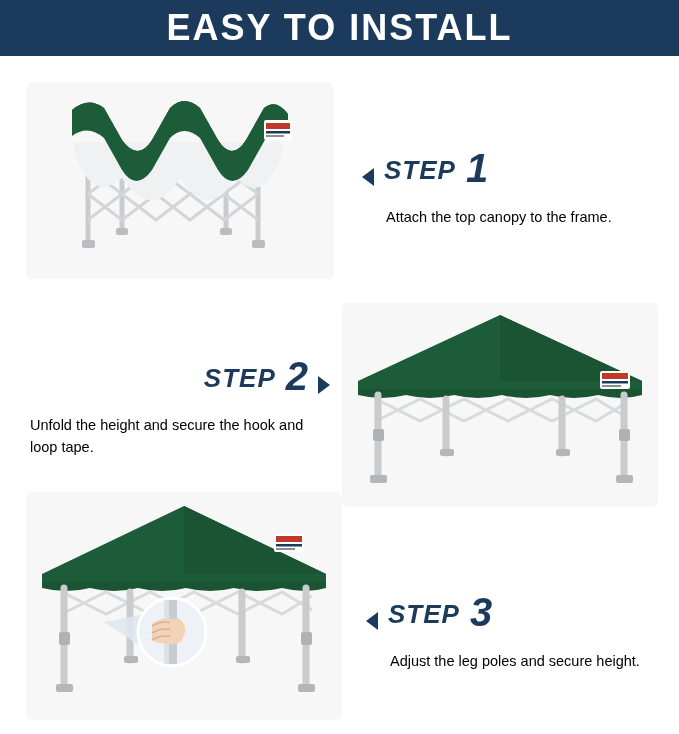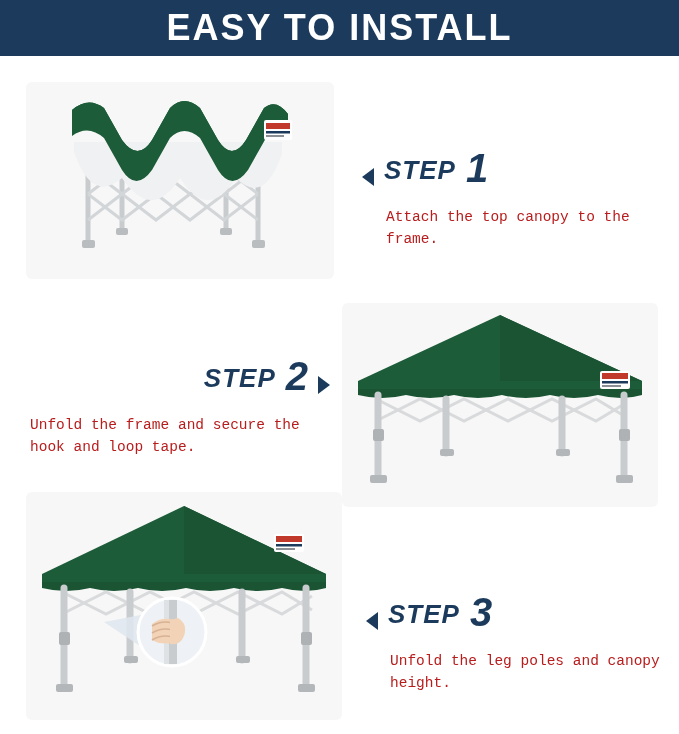--- a/index.html
+++ b/index.html
@@ -59,23 +59,23 @@
   }
   .arrow-left, .arrow-right {
     width: 0; height: 0;
     border-top: 9px solid transparent;
     border-bottom: 9px solid transparent;
   }
   .arrow-left  { border-right: 12px solid #1b3a5c; }
   .arrow-right { border-left: 12px solid #1b3a5c; }
   .step-desc {
     font-size: 14.5px;
-    color: #b91c1c;
+    color: #000000;
     line-height: 22px;
-    font-family: Liberation Mono, monospace;
+    font-family: Liberation Sans, sans-serif;
   }
 </style>
 </head>
 <body>
 
 <div class="header">
   <div class="header-title">EASY TO INSTALL</div>
 </div>
 
 <div class="panel" style="left:26px; top:82px; width:308px; height:197px;">
@@ -166,21 +166,21 @@
     </g>
   </svg>
 </div>
 
 <div class="step-block" style="left:30px; top:358px; width:300px;">
   <div class="step-head" style="justify-content:flex-end;">
     <span class="step-word">STEP</span>
     <span class="step-num">2</span>
     <span class="arrow-right"></span>
   </div>
-  <div class="step-desc" style="margin-top:20px; width:290px;">Unfold the frame and secure the hook and loop tape.</div>
+  <div class="step-desc" style="margin-top:20px; width:290px;">Unfold the height and secure the hook and loop tape.</div>
 </div>
 
 <div class="panel" style="left:26px; top:492px; width:316px; height:228px;">
   <svg width="316" height="228" viewBox="0 0 316 228">
 
     <path d="M158 14 L300 82 L16 82 Z" fill="#1d5c38"></path>
     <path d="M158 14 L300 82 L158 82 Z" fill="#1a5433"></path>
 
     <path d="M16 82 L300 82 L300 96 L16 96 Z" fill="#1d5c38"></path>
     <path d="M16 96 Q40 102 64 96 Q88 102 112 96 Q136 102 160 96 Q184 102 208 96 Q232 102 256 96 Q280 102 300 96 L300 90 L16 90 Z" fill="#1a5433"></path>
@@ -228,14 +228,14 @@
     </g>
   </svg>
 </div>
 
 <div class="step-block" style="left:366px; top:594px; width:300px;">
   <div class="step-head">
     <span class="arrow-left"></span>
     <span class="step-word">STEP</span>
     <span class="step-num">3</span>
   </div>
-  <div class="step-desc" style="margin-top:20px; margin-left:24px;">Unfold the leg poles and canopy height.</div>
+  <div class="step-desc" style="margin-top:20px; margin-left:24px;">Adjust the leg poles and secure height.</div>
 </div>
 
 </body></html>

